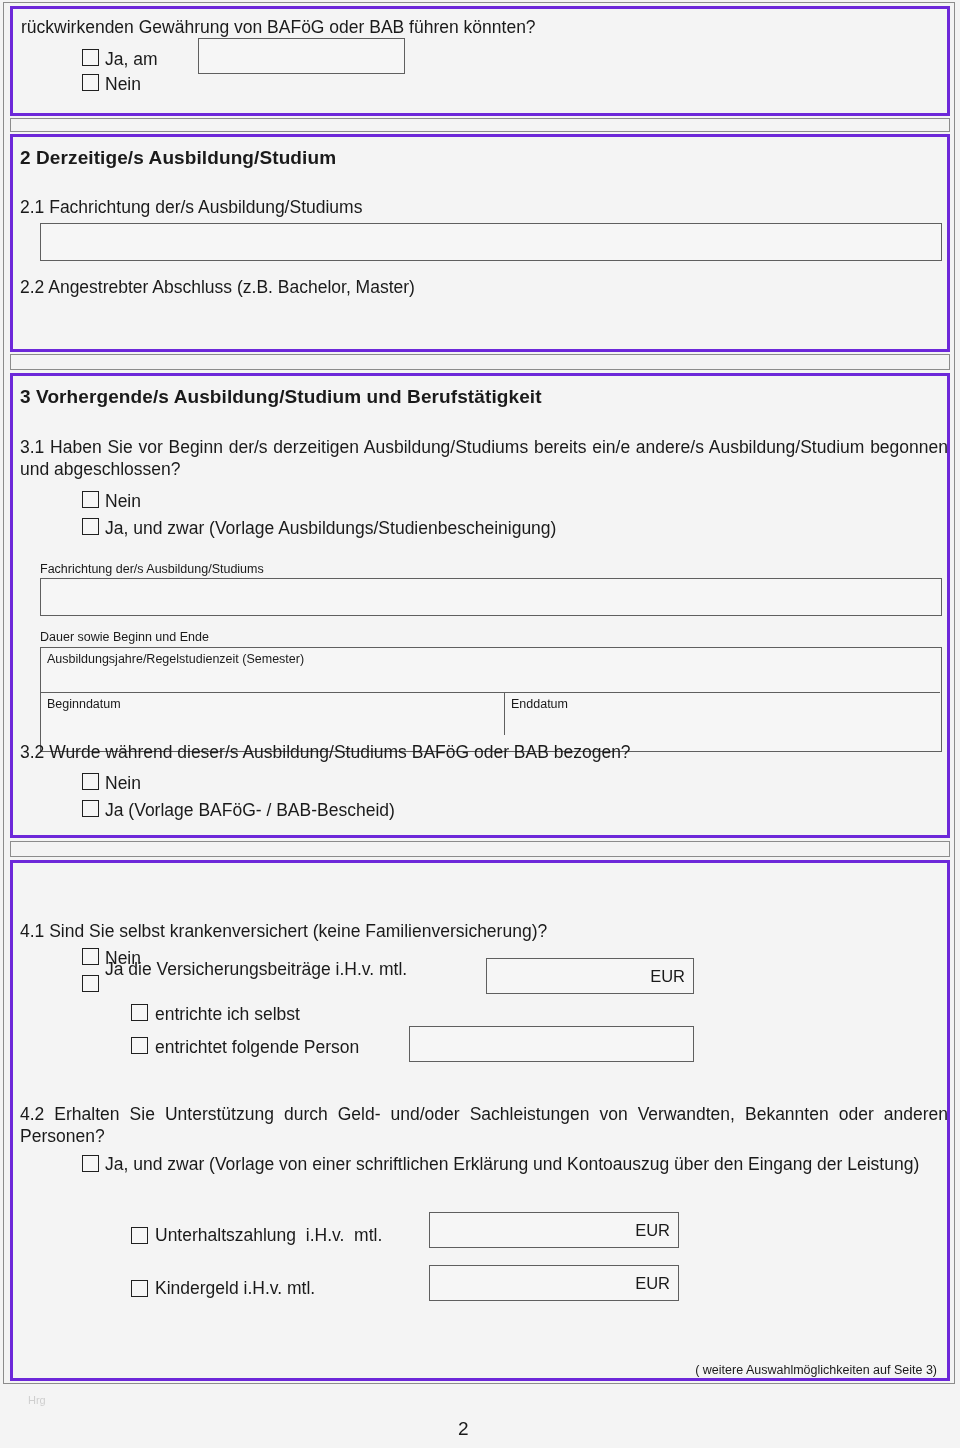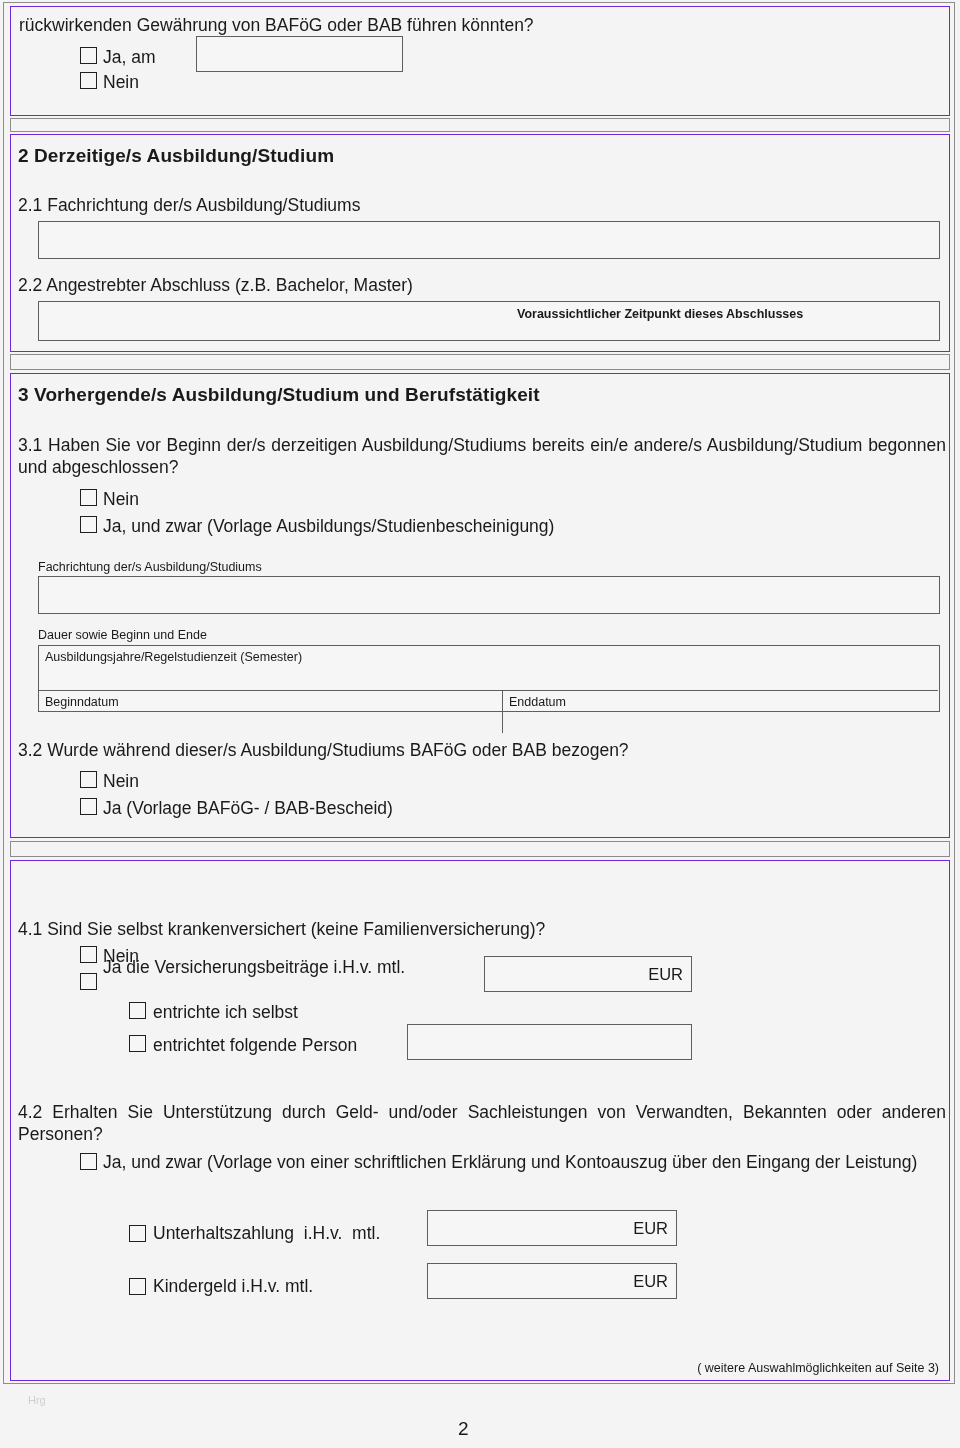--- a/index.html
+++ b/index.html
@@ -27,21 +27,21 @@
     height: 1382px;
     border: 1px solid #8c8c8c;
     box-sizing: border-box;
     background: #f4f4f4;
   }
   .sect {
     position: absolute;
     left: 10px;
     width: 940px;
     box-sizing: border-box;
-    border: 1px solid #6d28d9;
+    border: 3px solid #6d28d9;
     background: #f4f4f4;
   }
   .thin-strip {
     position: absolute;
     left: 10px;
     width: 940px;
     box-sizing: border-box;
     border: 1px solid #8c8c8c;
     background: #f4f4f4;
   }
@@ -134,23 +134,20 @@
 
   <div class="sect" style="top:134px; height:218px;">
     <div class="txt hd" style="left:7px; top:10px;">2 Derzeitige/s Ausbildung/Studium</div>
 
     <div class="txt t17" style="left:7px; top:60px;">2.1 Fachrichtung der/s Ausbildung/Studiums</div>
 
     <div class="ibox" style="left:27px; top:86px; width:902px; height:38px;"></div>
 
     <div class="txt t17" style="left:7px; top:140px;">2.2 Angestrebter Abschluss (z.B. Bachelor, Master)</div>
 
-    <div class="ibox" style="left:27px; top:166px; width:902px; height:40px;">
-      <div class="ibox-label t12b" style="left:478px; top:5px;">Voraussichtlicher Zeitpunkt dieses Abschlusses</div>
-    </div>
   </div>
 
   <div class="thin-strip" style="top:354px; height:16px;"></div>
 
   <div class="sect" style="top:373px; height:465px;">
     <div class="txt hd" style="left:7px; top:10px;">3 Vorhergende/s Ausbildung/Studium und Berufstätigkeit</div>
 
     <div class="wrapbox" style="left:7px; top:60px; width:928px;">3.1 Haben Sie vor Beginn der/s derzeitigen Ausbildung/Studiums bereits ein/e andere/s Ausbildung/Studium begonnen und abgeschlossen?</div>
 
     <div class="cb" style="left:69px; top:115px;"></div>
@@ -158,21 +155,21 @@
 
     <div class="cb" style="left:69px; top:142px;"></div>
     <div class="txt t17" style="left:92px; top:142px;">Ja, und zwar (Vorlage Ausbildungs/Studienbescheinigung)</div>
 
     <div class="txt t13" style="left:27px; top:186px;">Fachrichtung der/s Ausbildung/Studiums</div>
 
     <div class="ibox" style="left:27px; top:202px; width:902px; height:38px;"></div>
 
     <div class="txt t13" style="left:27px; top:254px;">Dauer sowie Beginn und Ende</div>
 
-    <div class="ibox" style="left:27px; top:271px; width:902px; height:67px;">
+    <div class="ibox" style="left:27px; top:271px; width:902px; height:105px;">
       <div class="ibox-label" style="left:6px; top:4px;">Ausbildungsjahre/Regelstudienzeit (Semester)</div>
       <div style="position:absolute; left:0; top:0; width:100%; height:44px;"></div>
 
       <div class="hdiv" style="left:0; top:44px; width:899px;"></div>
       <div class="vdiv" style="left:463px; top:44px; height:43px;"></div>
 
       <div class="ibox-label" style="left:6px; top:49px;">Beginndatum</div>
       <div style="position:absolute; left:0; top:45px; width:463px; height:42px;"></div>
 
       <div class="ibox-label" style="left:470px; top:49px;">Enddatum</div>

